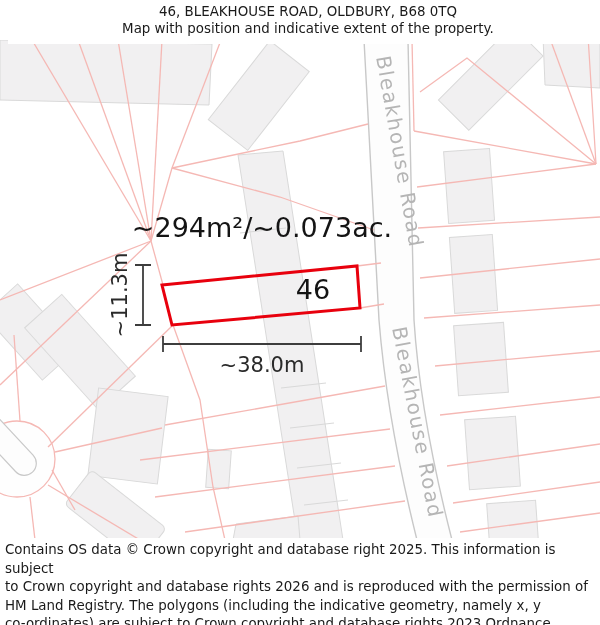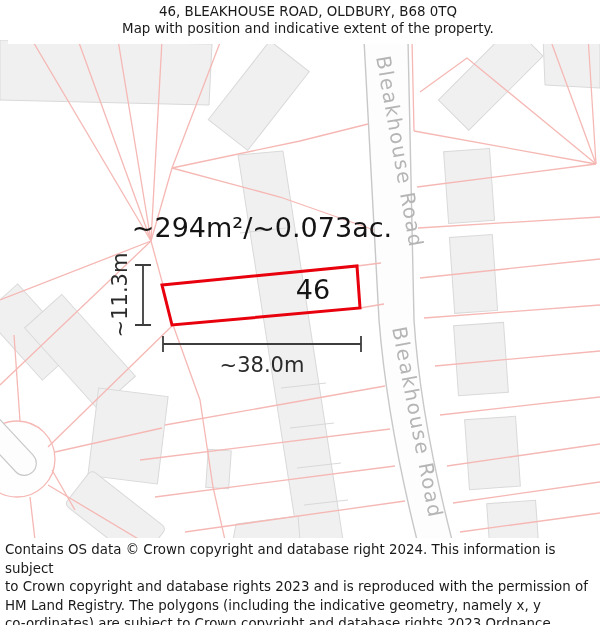--- a/index.html
+++ b/index.html
@@ -133,20 +133,20 @@
       <g class="dim" stroke="#3d3d3d">
         <path d="M143,265 L143,325 M135,265 L151,265 M135,325 L151,325"></path>
         <path d="M163,344 L361,344 M163,336 L163,352 M361,336 L361,352"></path>
       </g>
       <text class="dim-text" transform="translate(127,295) rotate(-90)" text-anchor="middle">~11.3m</text>
       <text class="dim-text" x="262" y="372" text-anchor="middle">~38.0m</text>
     </svg>
   </div>
 
   <div class="footer">
-    <div>Contains OS data © Crown copyright and database right 2024. This information is subject</div>
-    <div>to Crown copyright and database rights 2023 and is reproduced with the permission of</div>
+    <div>Contains OS data © Crown copyright and database right 2025. This information is subject</div>
+    <div>to Crown copyright and database rights 2026 and is reproduced with the permission of</div>
     <div>HM Land Registry. The polygons (including the indicative geometry, namely x, y</div>
     <div>co-ordinates) are subject to Crown copyright and database rights 2023 Ordnance Survey</div>
 
   </div>
 
 </div>
 
 </body></html>

